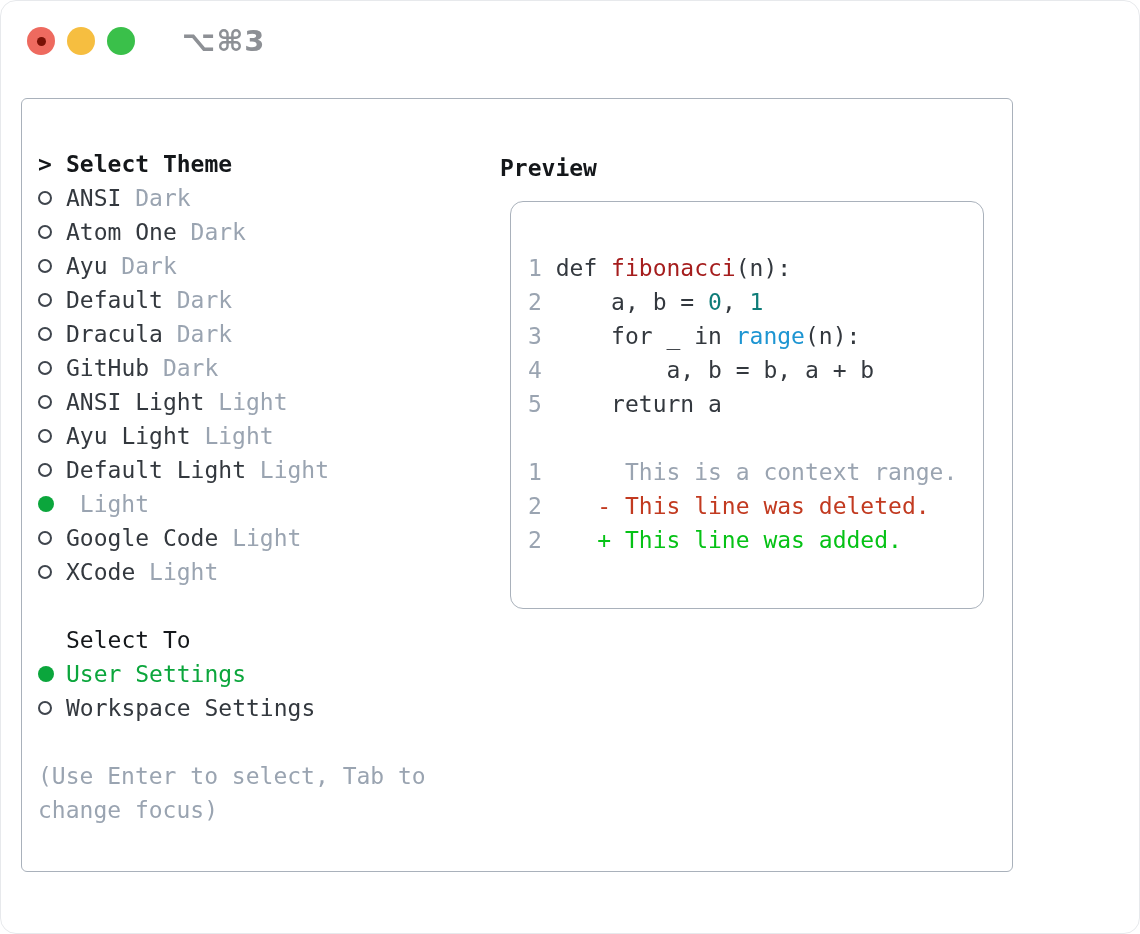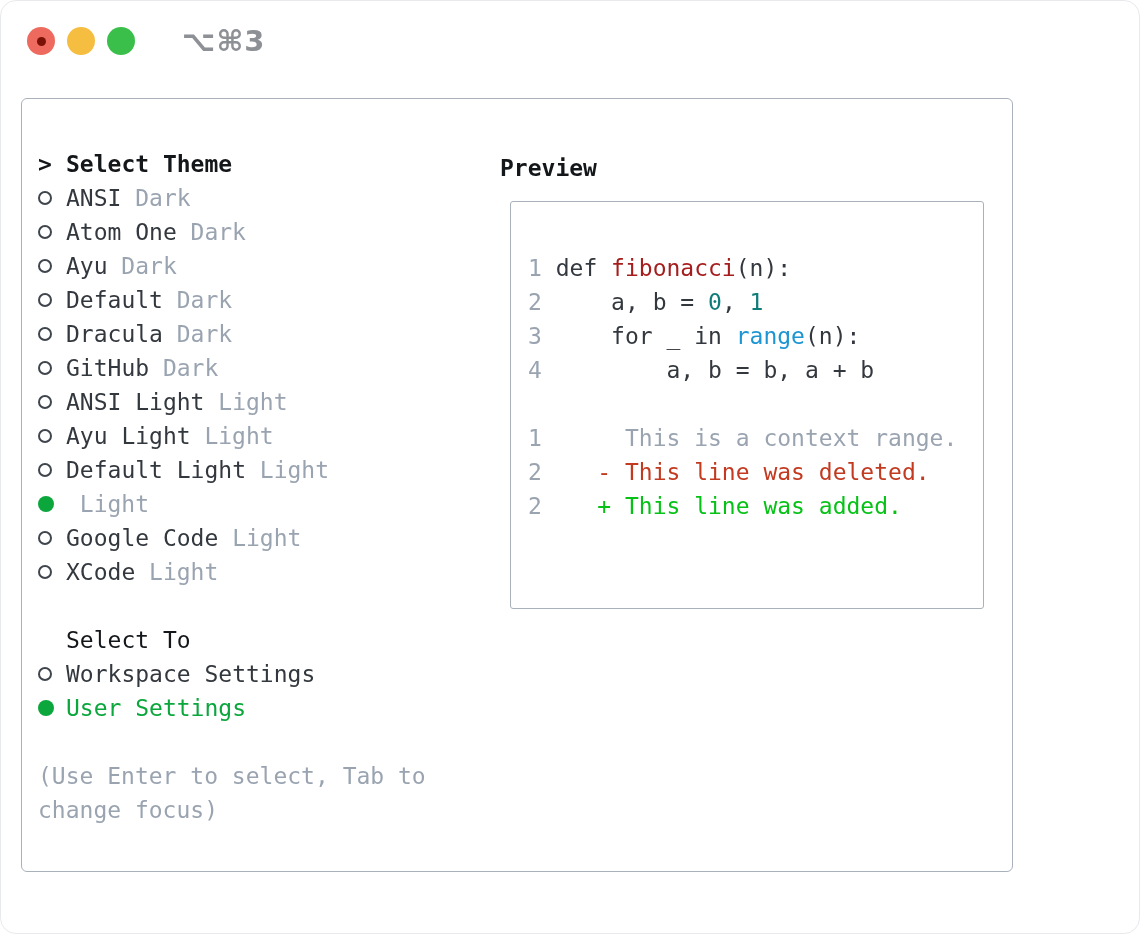--- a/index.html
+++ b/index.html
@@ -24,21 +24,21 @@
   .radio{width:14px;height:14px;border:2px solid #3f454d;border-radius:50%;box-sizing:border-box;flex:none;}
   .radio.selected{width:16px;height:16px;border:none;background:var(--green);}
   .label{color:var(--dark);white-space:pre;}
   .label.selected-label{color:var(--green);}
   .variant{color:var(--muted);margin-left:13.8px;white-space:pre;}
   .apply-label{color:var(--black);}
   .hint{width:402px;font-size:23px;line-height:34px;color:var(--muted);}
   .preview-title{position:absolute;left:478px;top:52px;height:34px;line-height:34px;
                  font-size:23px;font-weight:bold;color:var(--black);}
   .preview-box{position:absolute;left:488px;top:102px;width:474px;height:408px;box-sizing:border-box;
-               border:1.5px solid var(--border);border-radius:3px;padding:49px 0 0 17px;overflow:hidden;}
+               border:1.5px solid var(--border);border-radius:13px;padding:49px 0 0 17px;overflow:hidden;}
   .code-line{height:34px;line-height:34px;font-size:23px;white-space:pre;}
   .tok-lineno{color:var(--muted);}
   .tok-plain{color:var(--dark);}
   .tok-func{color:var(--func);}
   .tok-num{color:var(--num);}
   .tok-builtin{color:var(--builtin);}
   .tok-context{color:var(--muted);}
   .tok-removed{color:var(--removed);}
   .tok-added{color:var(--added);}
 </style>
@@ -153,45 +153,46 @@
       <div class="blank"></div>
 
       <div class="row">
         <span class="marker"></span>
         <span class="apply-label">Select To</span>
       </div>
 
       <div id="apply-list">
           <div class="row">
             <span class="marker">
+              <span class="radio selected"></span>
+            </span>
+            <span class="label selected-label">User Settings</span>
+          </div>
+          <div class="row">
+            <span class="marker">
               <span class="radio"></span>
             </span>
             <span class="label">Workspace Settings</span>
-          </div>
-          <div class="row">
-            <span class="marker">
-              <span class="radio selected"></span>
-            </span>
-            <span class="label selected-label">User Settings</span>
           </div>
         </div>
 
       <div class="blank"></div>
 
       <div class="hint">(Use Enter to select, Tab to change focus)</div>
     </div>
 
     <div class="preview-title">Preview</div>
 
     <div class="preview-box">
       <div id="code-block">
           <div class="code-line"><span class="tok-lineno">1 </span><span class="tok-plain">def </span><span class="tok-func">fibonacci</span><span class="tok-plain">(n):</span></div>
           <div class="code-line"><span class="tok-lineno">2 </span><span class="tok-plain">    a, b = </span><span class="tok-num">0</span><span class="tok-plain">, </span><span class="tok-num">1</span></div>
           <div class="code-line"><span class="tok-lineno">3 </span><span class="tok-plain">    for _ in </span><span class="tok-builtin">range</span><span class="tok-plain">(n):</span></div>
           <div class="code-line"><span class="tok-lineno">4 </span><span class="tok-plain">        a, b = b, a + b</span></div>
+          <div class="code-line"><span class="tok-lineno">5 </span><span class="tok-plain">    return a</span></div>
           <div class="code-line"></div>
           <div class="code-line"><span class="tok-lineno">1</span><span class="tok-context">      This is a context range.</span></div>
           <div class="code-line"><span class="tok-lineno">2</span><span class="tok-plain">    </span><span class="tok-removed">- This line was deleted.</span></div>
           <div class="code-line"><span class="tok-lineno">2</span><span class="tok-plain">    </span><span class="tok-added">+ This line was added.</span></div>
         </div>
     </div>
 
   </div>
 </div>
 

